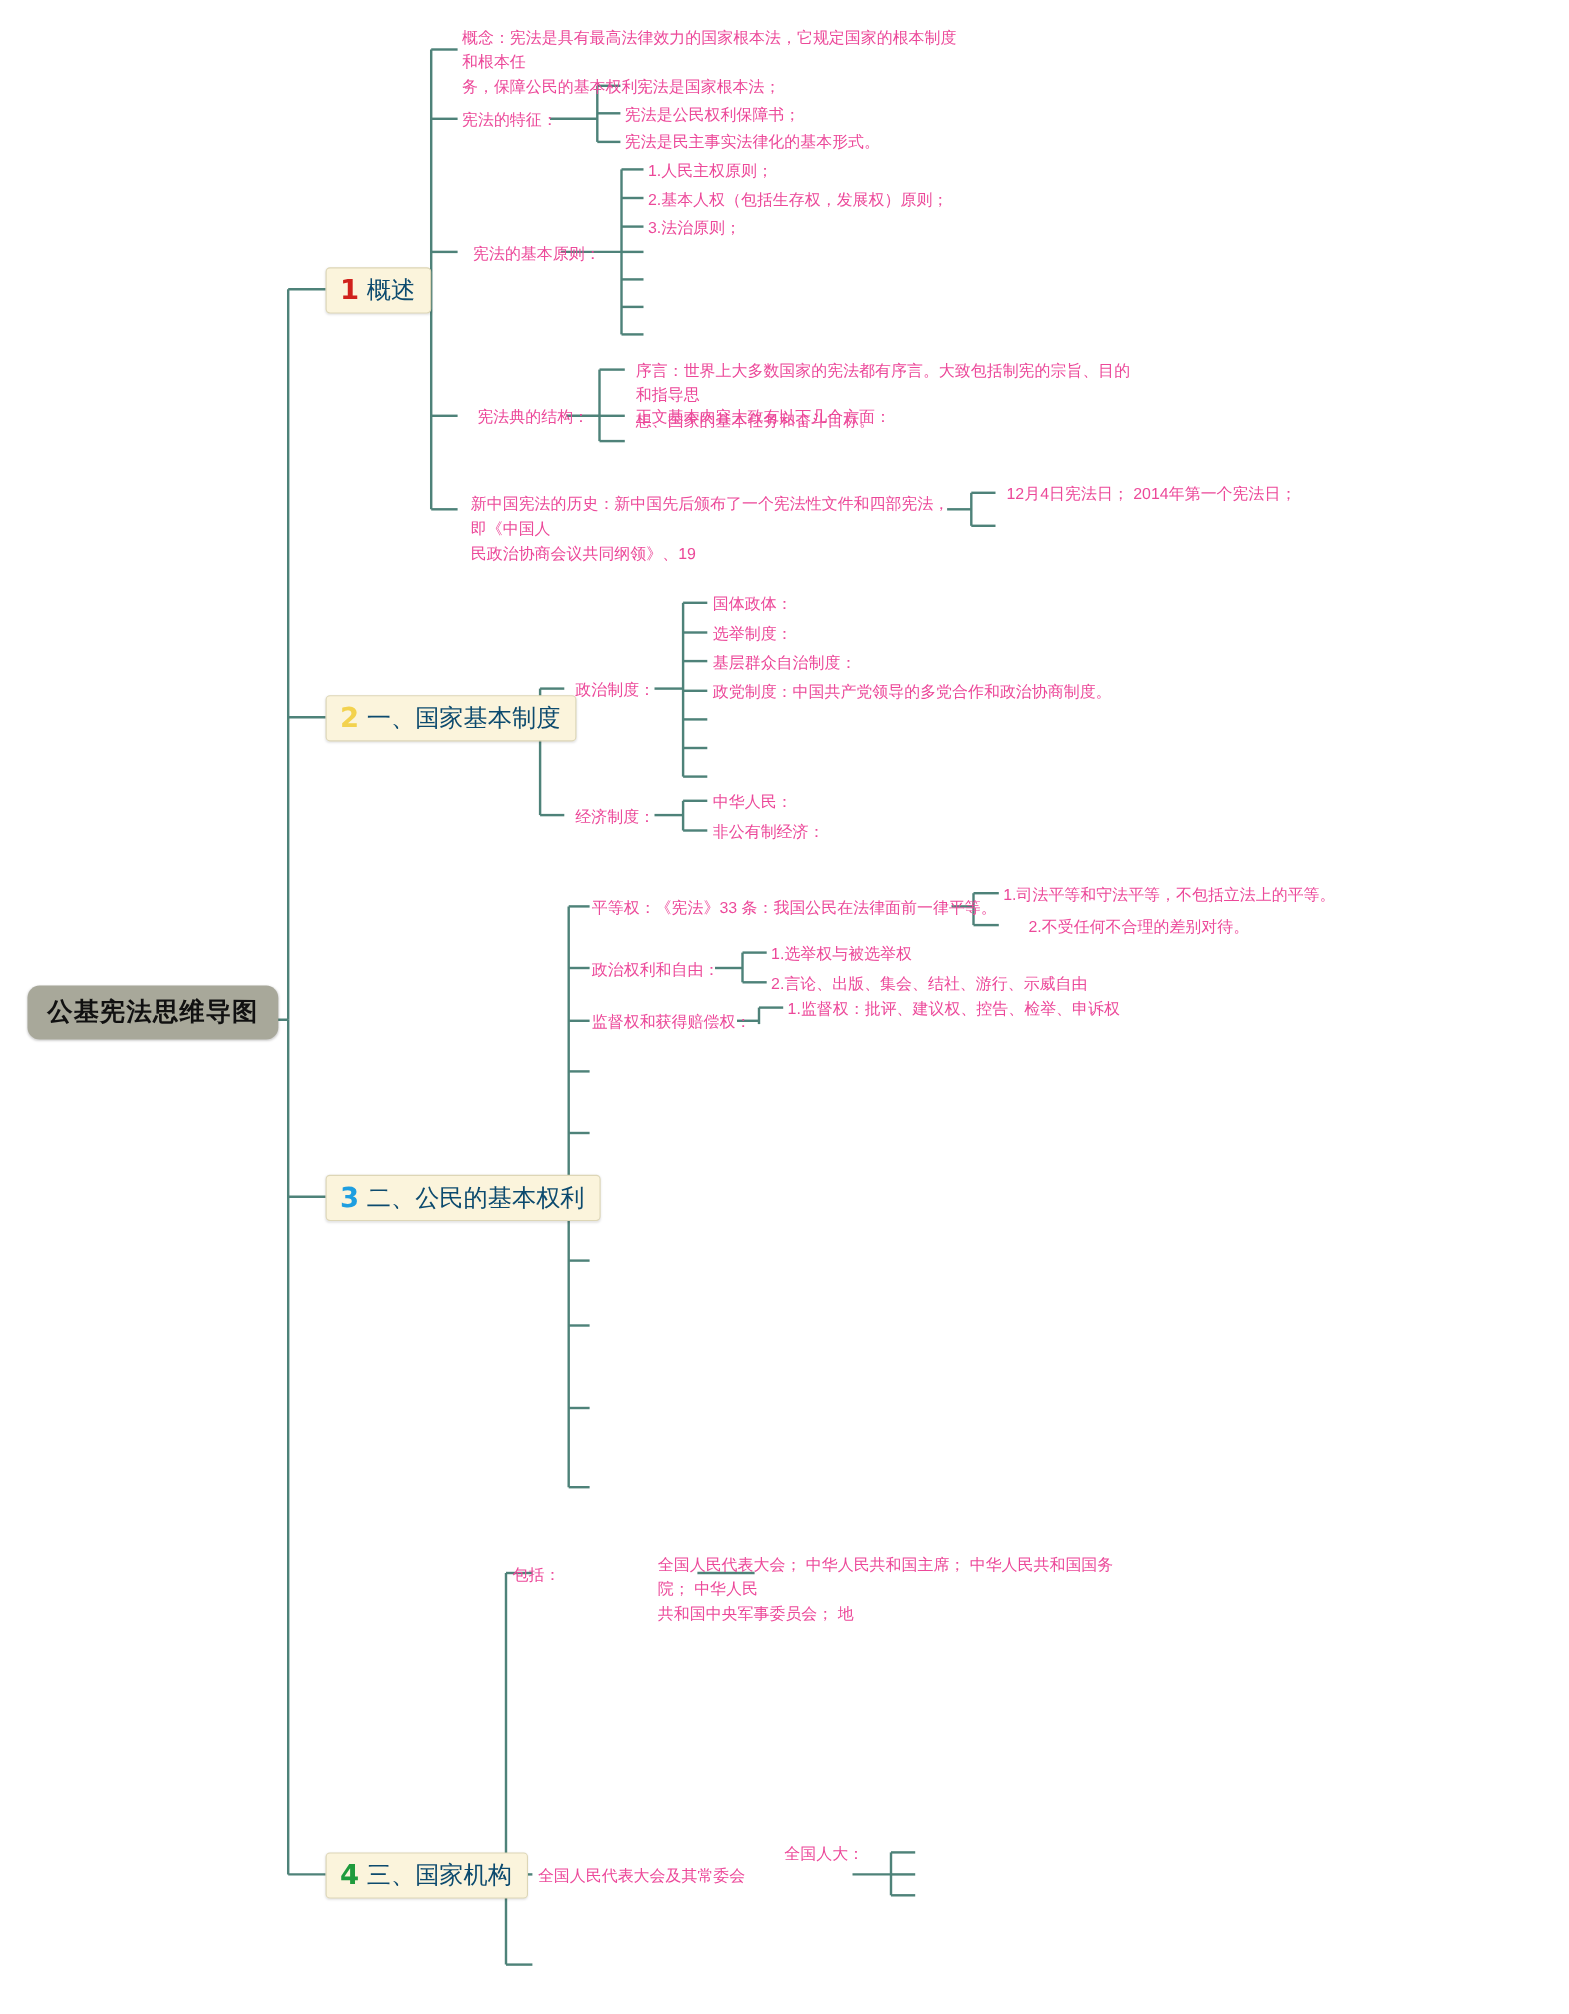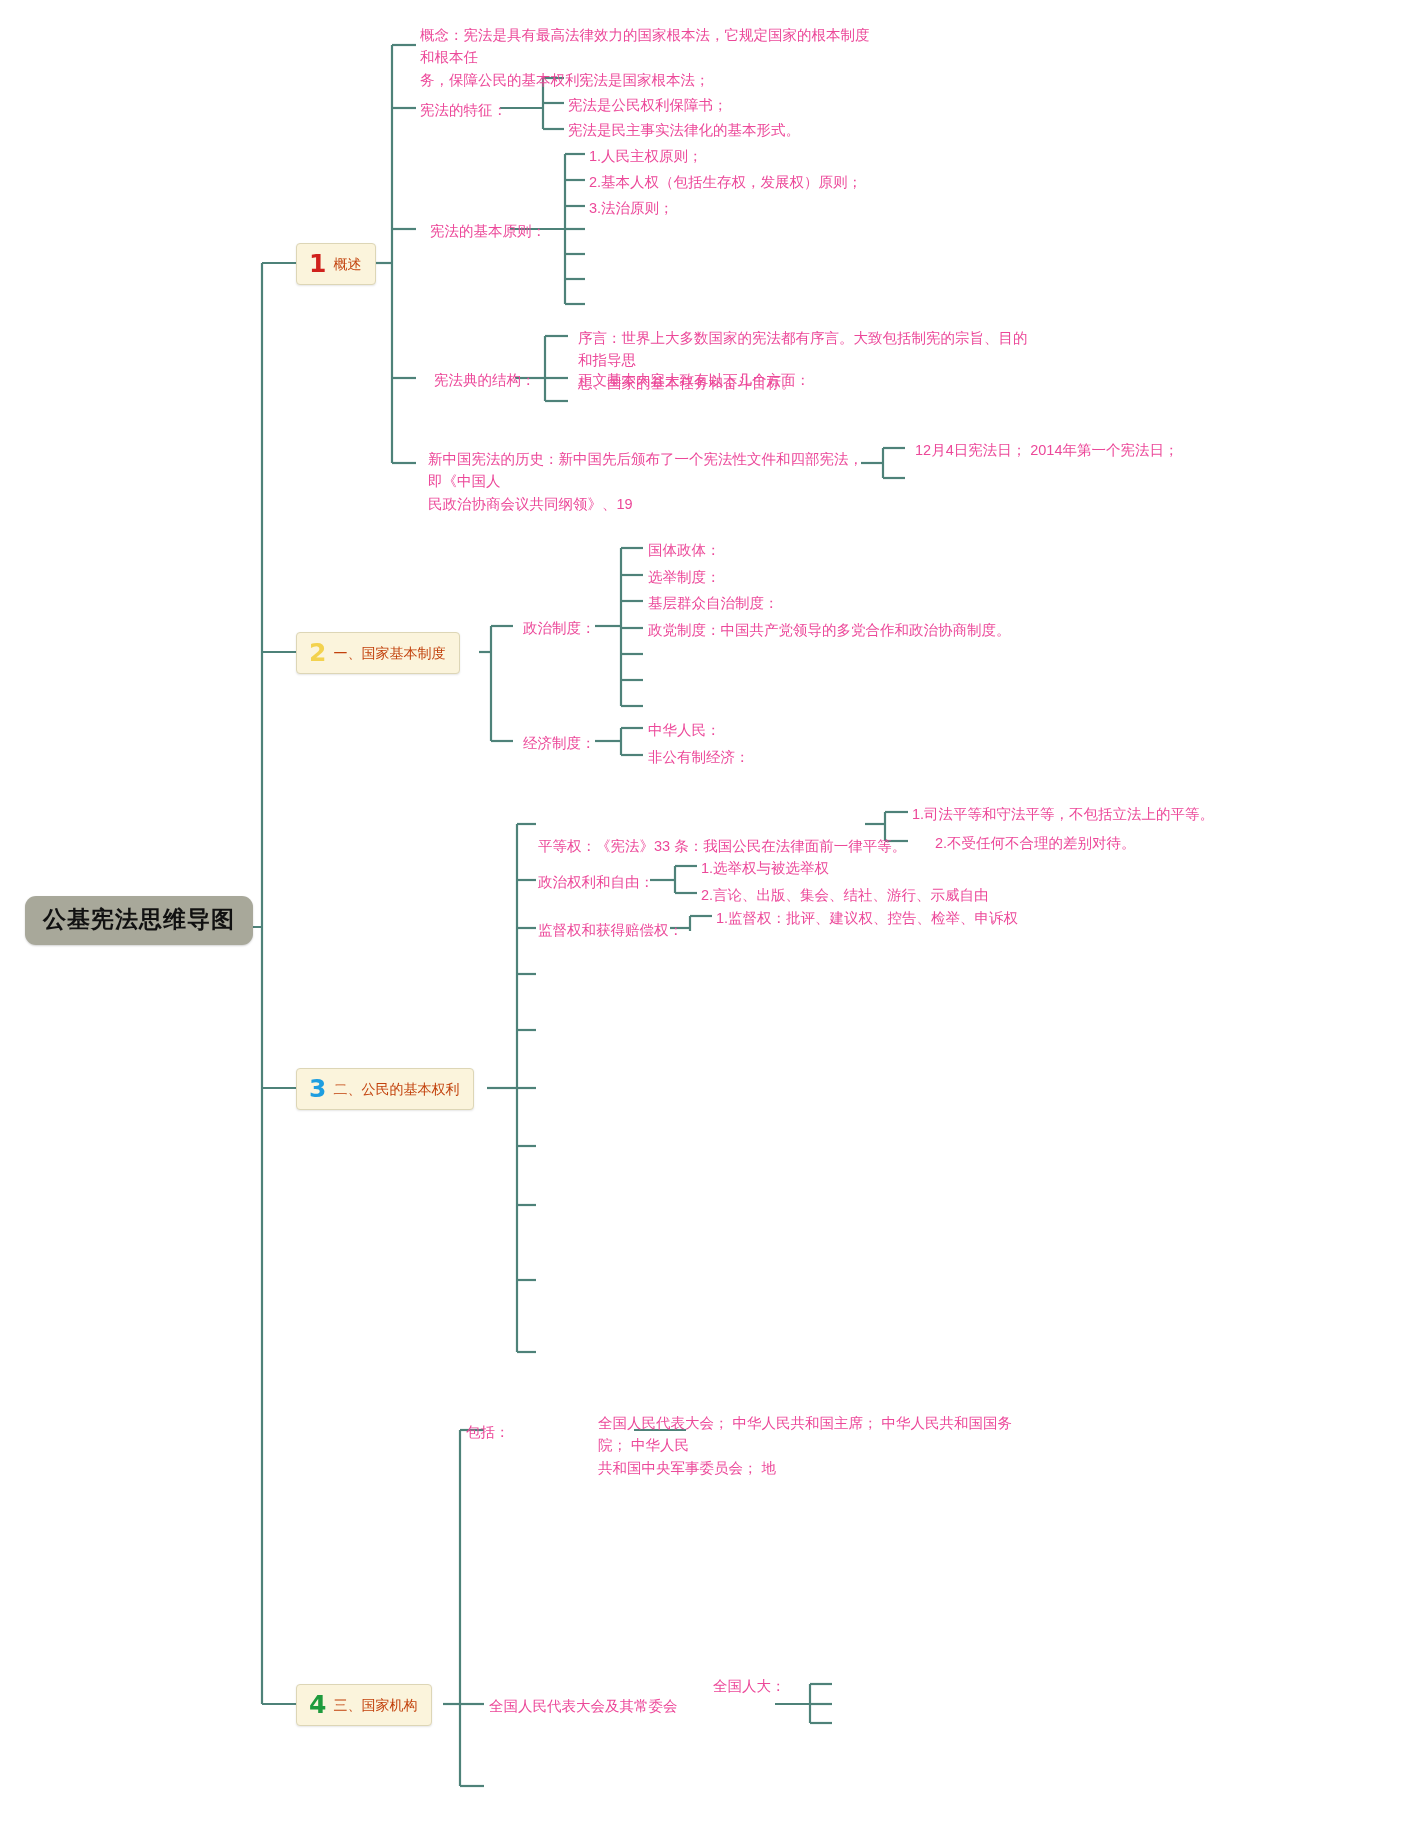--- a/index.html
+++ b/index.html
@@ -60,22 +60,22 @@
     box-shadow: 0 1px 2px rgba(0,0,0,0.10);
     white-space: nowrap;
   }
   .branch-num {
     font-size: 25px;
     font-weight: bold;
     line-height: 1;
     font-family: "DejaVu Sans", sans-serif;
   }
   .branch-label {
-    font-size: 14px;
-    color: #c2410c;
+    font-size: 22px;
+    color: #0c4a6e;
     line-height: 1;
   }
   
   .topic {
     position: absolute;
     font-size: 14.5px;
     line-height: 1.55;
     color: #ec4899;
     white-space: pre-line;
   }
@@ -243,21 +243,21 @@
   <div class="topic nowrap" style="left:523px; top:617px;">政治制度：</div>
   <div class="topic nowrap" style="left:648px; top:539px;">国体政体：</div>
   <div class="topic nowrap" style="left:648px; top:566px;">选举制度：</div>
   <div class="topic nowrap" style="left:648px; top:592px;">基层群众自治制度：</div>
   <div class="topic nowrap" style="left:648px; top:619px;">政党制度：中国共产党领导的多党合作和政治协商制度。</div>
 
   <div class="topic nowrap" style="left:523px; top:732px;">经济制度：</div>
   <div class="topic nowrap" style="left:648px; top:719px;">中华人民：</div>
   <div class="topic nowrap" style="left:648px; top:746px;">非公有制经济：</div>
 
-  <div class="topic nowrap" style="left:538px; top:815px;margin-top:20px;">平等权：《宪法》33 条：我国公民在法律面前一律平等。</div>
+  <div class="topic nowrap" style="left:538px; top:815px;">平等权：《宪法》33 条：我国公民在法律面前一律平等。</div>
   <div class="topic nowrap" style="left:912px; top:803px;">1.司法平等和守法平等，不包括立法上的平等。</div>
   <div class="topic nowrap" style="left:912px; top:832px;margin-left:23px;">2.不受任何不合理的差别对待。</div>
 
   <div class="topic nowrap" style="left:538px; top:871px;">政治权利和自由：</div>
   <div class="topic nowrap" style="left:701px; top:857px;">1.选举权与被选举权</div>
   <div class="topic nowrap" style="left:701px; top:884px;">2.言论、出版、集会、结社、游行、示威自由</div>
 
   <div class="topic nowrap" style="left:538px; top:919px;">监督权和获得赔偿权：</div>
   <div class="topic nowrap" style="left:716px; top:907px;">1.监督权：批评、建议权、控告、检举、申诉权</div>
 

